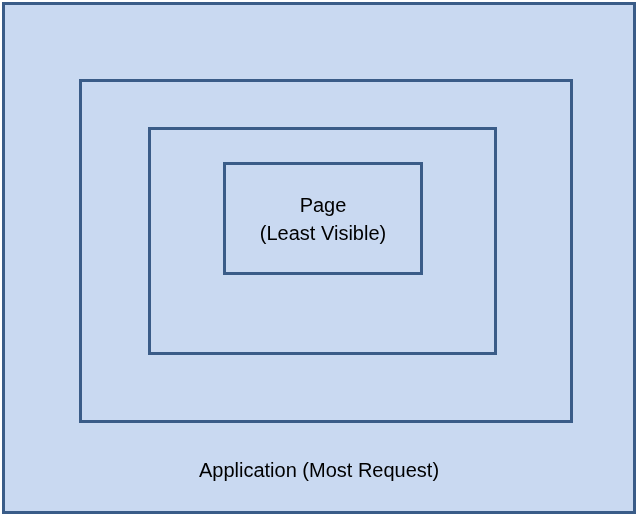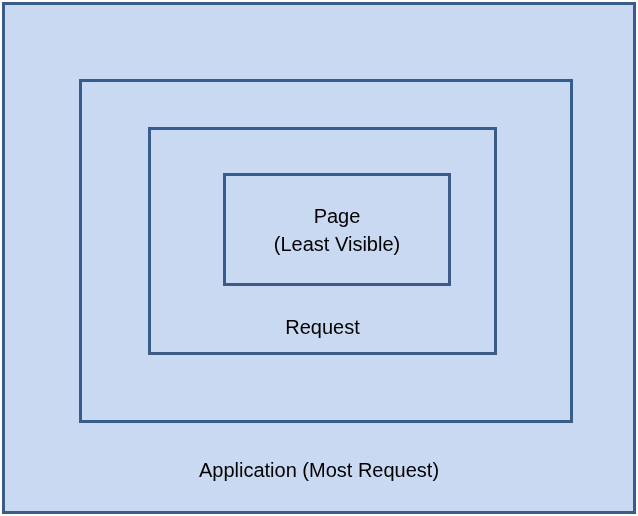--- a/index.html
+++ b/index.html
@@ -29,22 +29,22 @@
     left: 79px; top: 79px;
     width: 494px; height: 344px;
     background: transparent;
   }
   .box-request {
     left: 148px; top: 127px;
     width: 349px; height: 228px;
     background: transparent;
   }
   .box-page {
-    left: 223px; top: 173px;
-    width: 228px; height: 113px;
+    left: 223px; top: 162px;
+    width: 200px; height: 113px;
     background: transparent;
     display: flex;
     align-items: center;
     justify-content: center;
   }
   .lbl {
     position: absolute;
     color: #000000;
     font-size: 20px;
     line-height: 1.4;
@@ -81,18 +81,17 @@
 
   <div class="box box-session"></div>
 
   <div class="box box-request"></div>
 
   <div class="box box-page">
     <div class="lbl-page">Page
 (Least Visible)</div>
   </div>
 
-  <div class="lbl lbl-request">Request</div>
 
 
   <div class="lbl lbl-application">Application (Most Request)</div>
 
 </div>
 
 </body></html>

